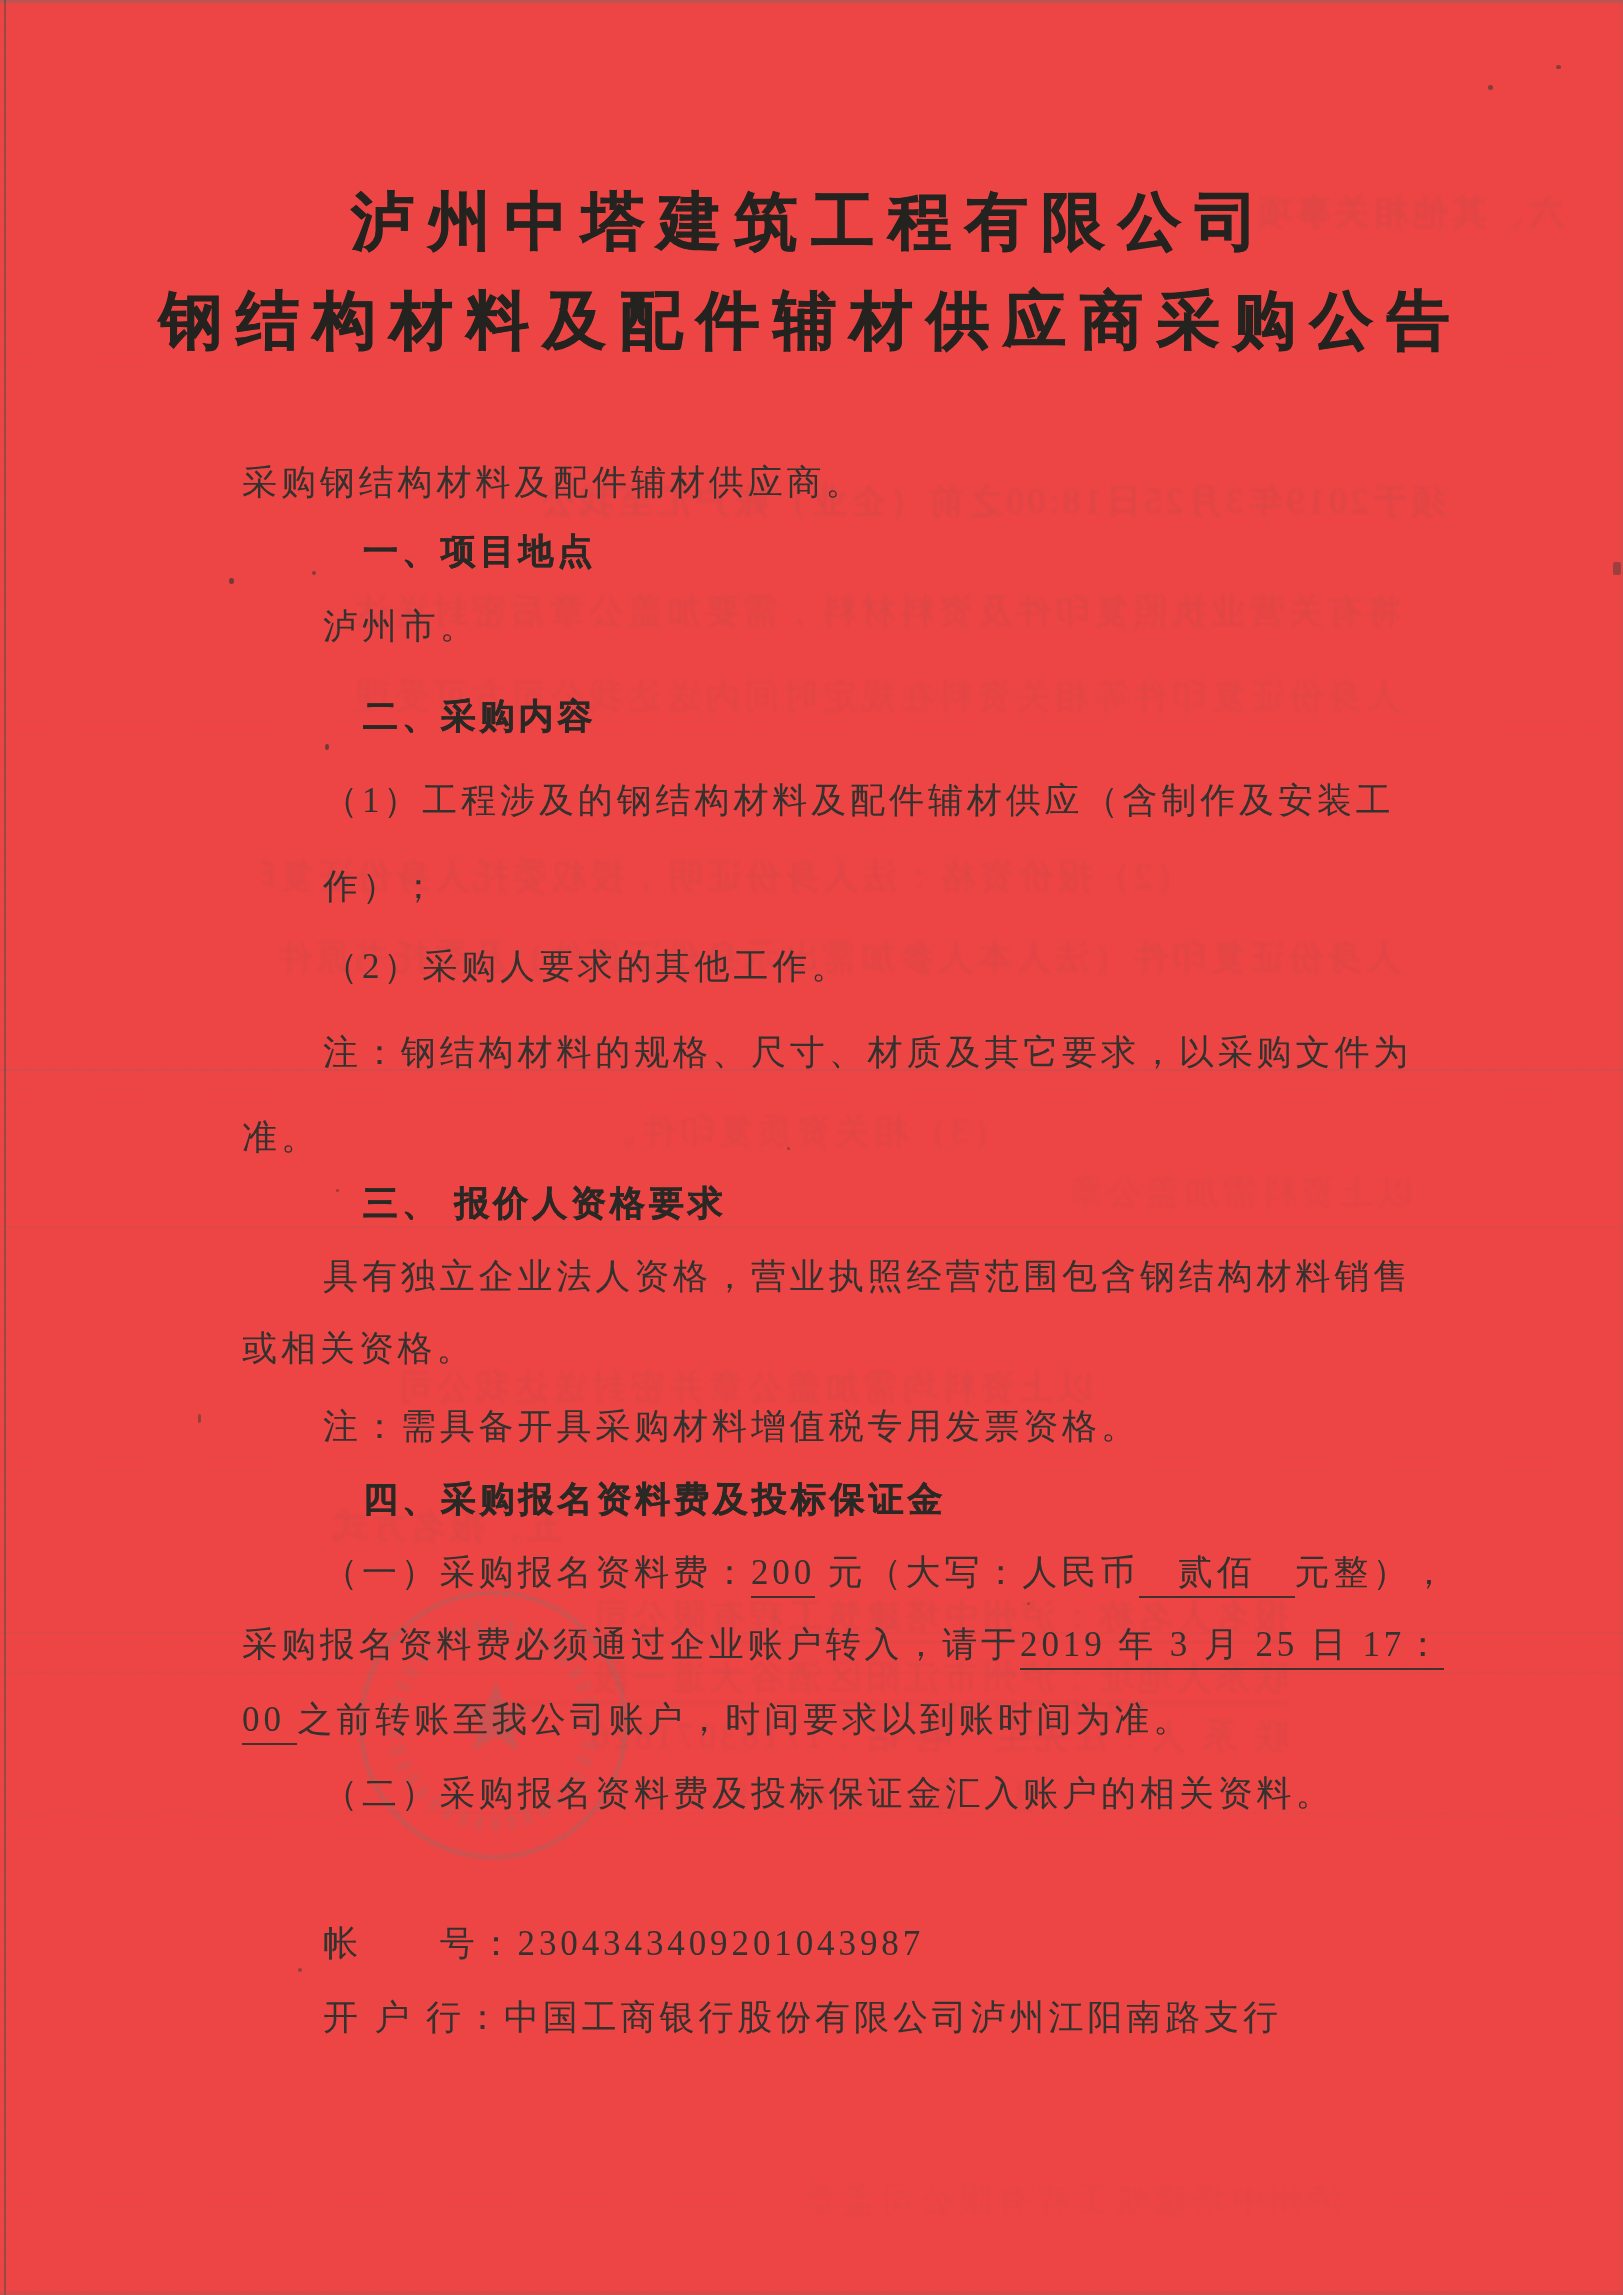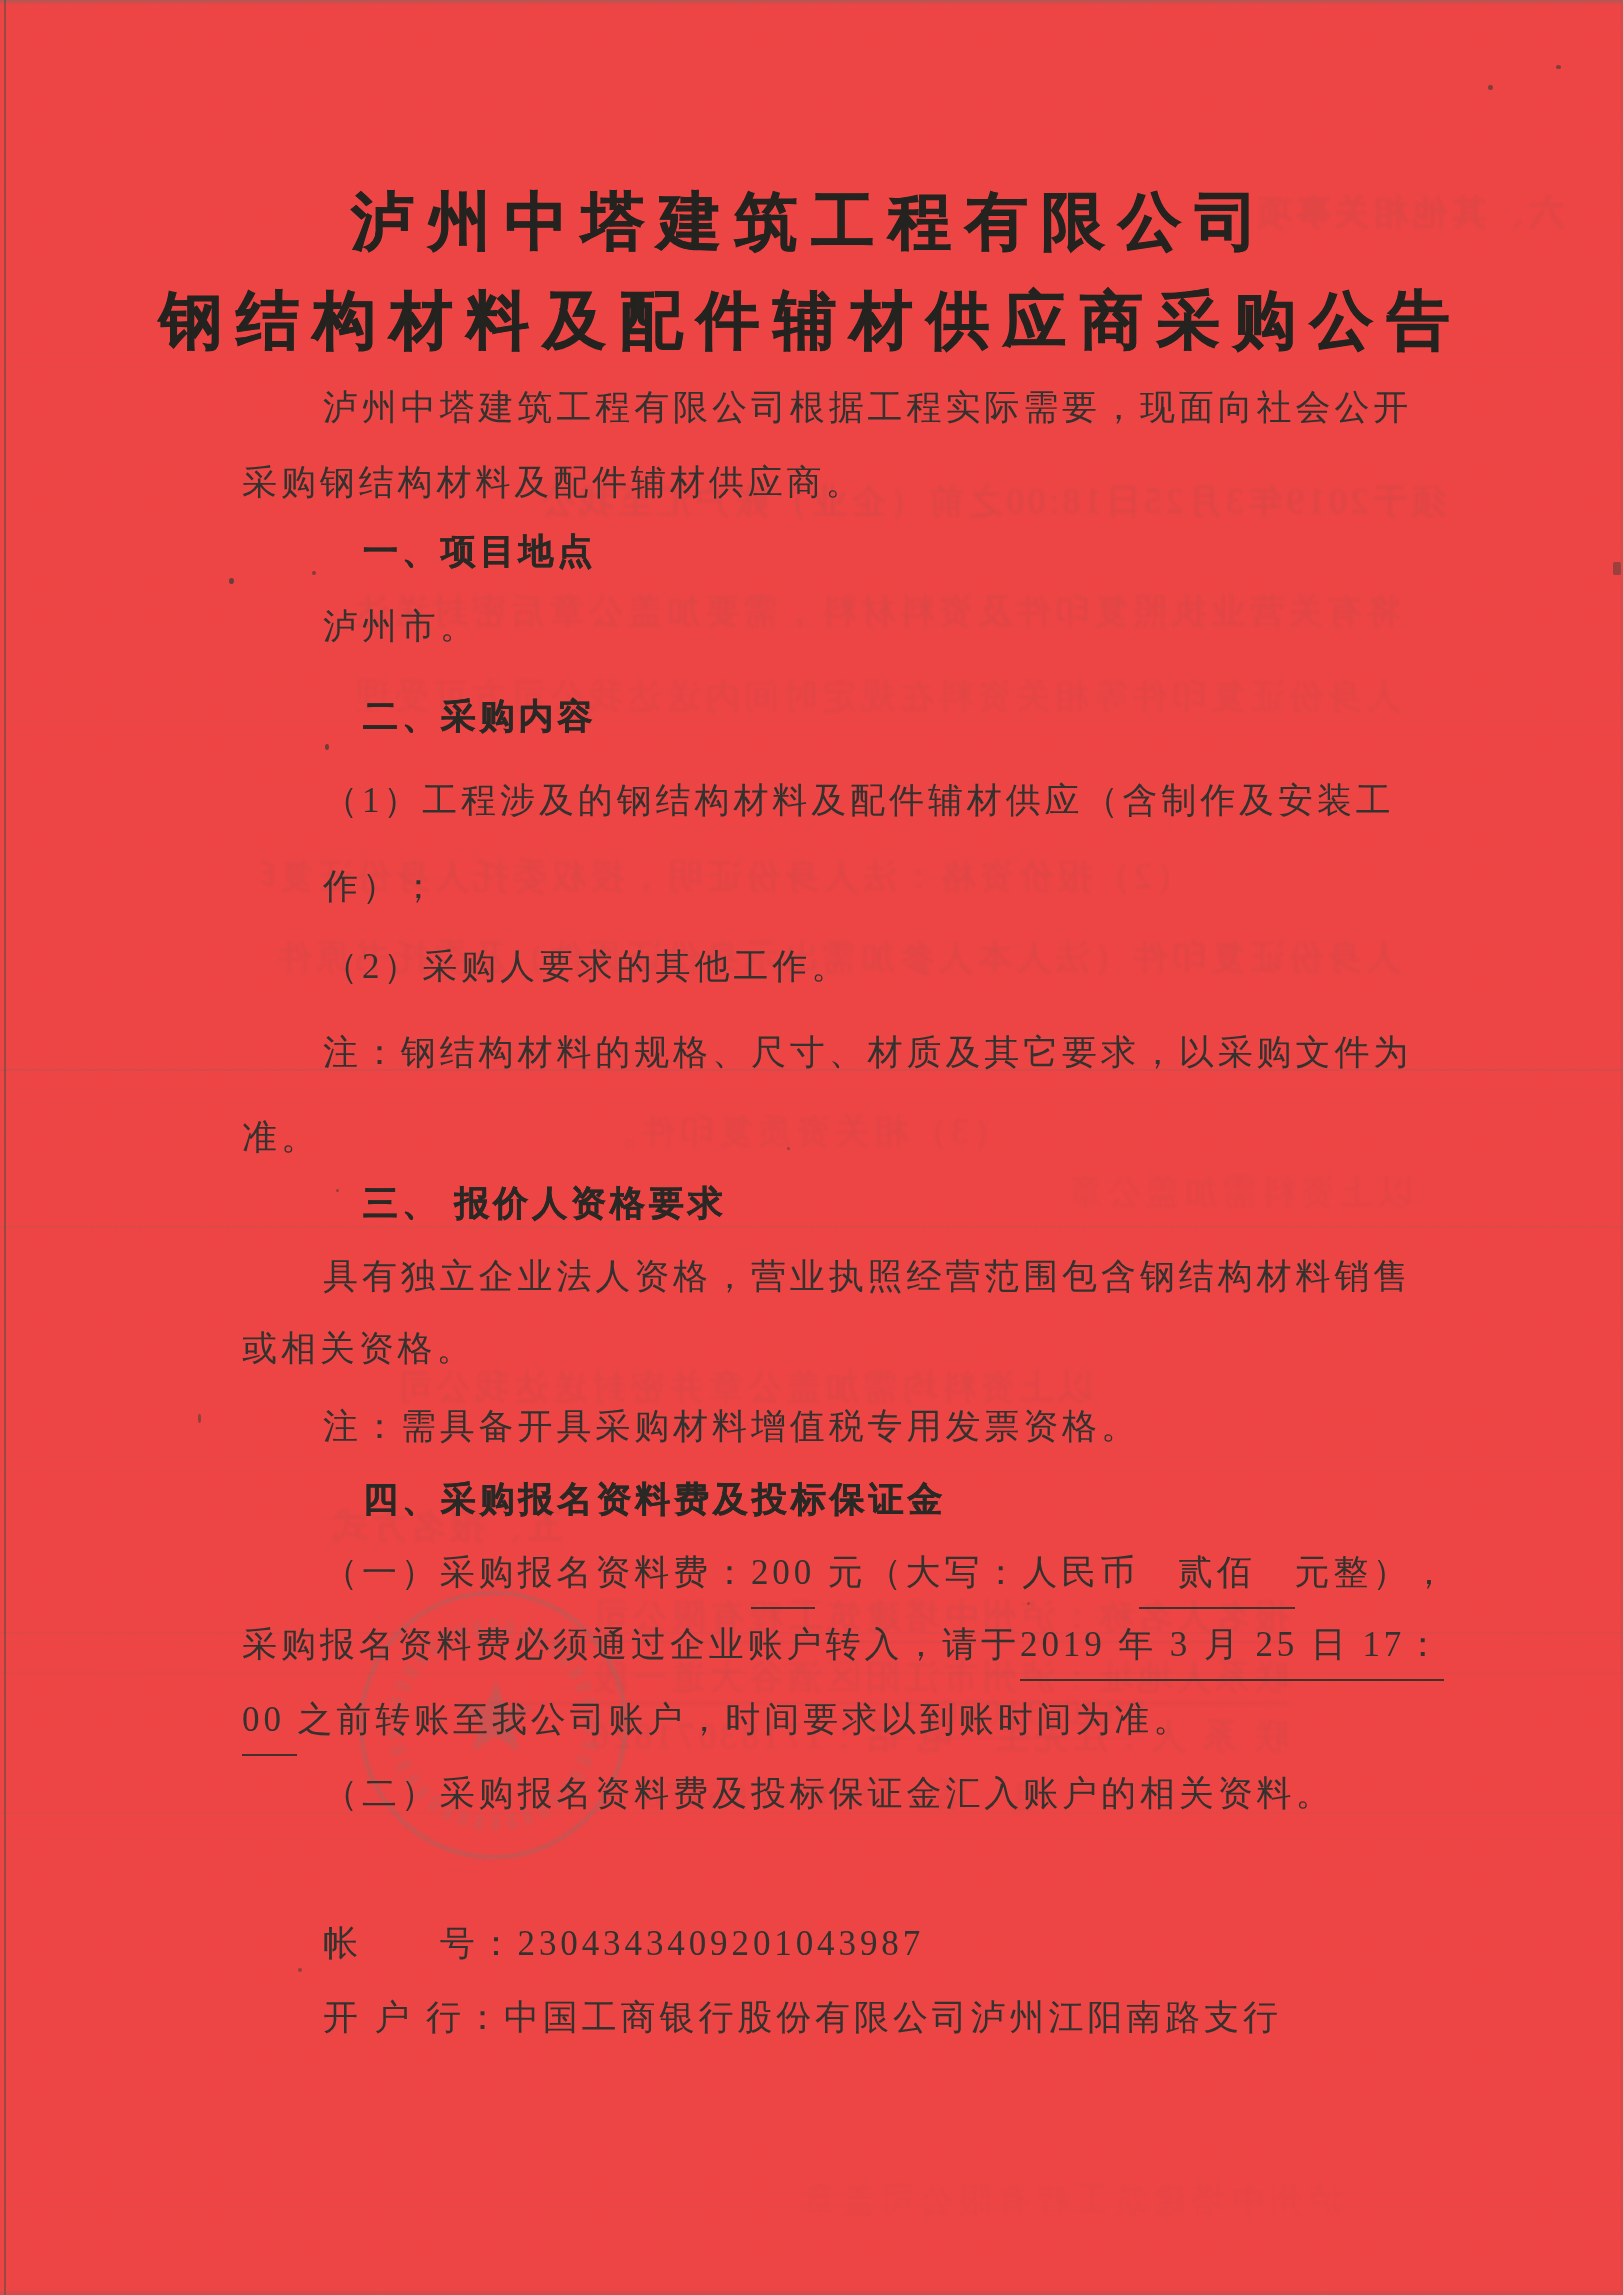--- a/index.html
+++ b/index.html
@@ -39,21 +39,21 @@
     position:absolute;white-space:nowrap;
     font-size:35px;line-height:1.15;
     letter-spacing:3.9px;
     color:#33322e;
   }
   .line.heading{
     font-family:"Liberation Sans", sans-serif;
     font-weight:700;color:#2a2925;margin-left:40px;
     -webkit-text-stroke:0.4px #2a2925;
   }
-  .u{border-bottom:2px solid rgba(48,47,42,0.9);padding-bottom:15px;}
+  .u{border-bottom:2px solid rgba(48,47,42,0.9);padding-bottom:4px;}
 
   .ghost{
     position:absolute;display:block;overflow:hidden;height:48px;
     transform:scaleX(-1);
     filter:blur(1.4px);
     font-size:35px;letter-spacing:3.9px;line-height:1.2;
     white-space:nowrap;color:#53524c;
     pointer-events:none;
   }
   .ghost.b{font-family:"Liberation Sans", sans-serif;font-weight:700;}
@@ -100,21 +100,20 @@
 
   <div class="scanline" style="top:1069px;opacity:.18"></div>
   <div class="scanline" style="top:1226px;opacity:.11"></div>
   <div class="scanline" style="top:1632px;opacity:.08"></div>
   <div class="scanline" style="top:1672px;opacity:.06"></div>
   <div class="scanline" style="top:1812px;opacity:.06"></div>
 
   <div class="title-line" style="top:187px">泸州中塔建筑工程有限公司</div>
   <div class="title-line" style="top:286px">钢结构材料及配件辅材供应商采购公告</div>
 
-  <div class="line" style="top:388px;left:323px">泸州中塔建筑工程有限公司根据工程实际需要，现面向社会公开</div>
   <div class="line" style="top:463px;left:242px">采购钢结构材料及配件辅材供应商。</div>
   <div class="line heading" style="top:531px;left:323px">一、项目地点</div>
   <div class="line" style="top:607px;left:323px">泸州市。</div>
   <div class="line heading" style="top:696px;left:323px">二、采购内容</div>
   <div class="line" style="top:781px;left:323px">（1）工程涉及的钢结构材料及配件辅材供应（含制作及安装工</div>
   <div class="line" style="top:867px;left:323px">作）；</div>
   <div class="line" style="top:947px;left:323px">（2）采购人要求的其他工作。</div>
   <div class="line" style="top:1033px;left:323px">注：钢结构材料的规格、尺寸、材质及其它要求，以采购文件为</div>
   <div class="line" style="top:1118px;left:242px">准。</div>
   <div class="line heading" style="top:1183px;left:323px">三、 报价人资格要求</div>

